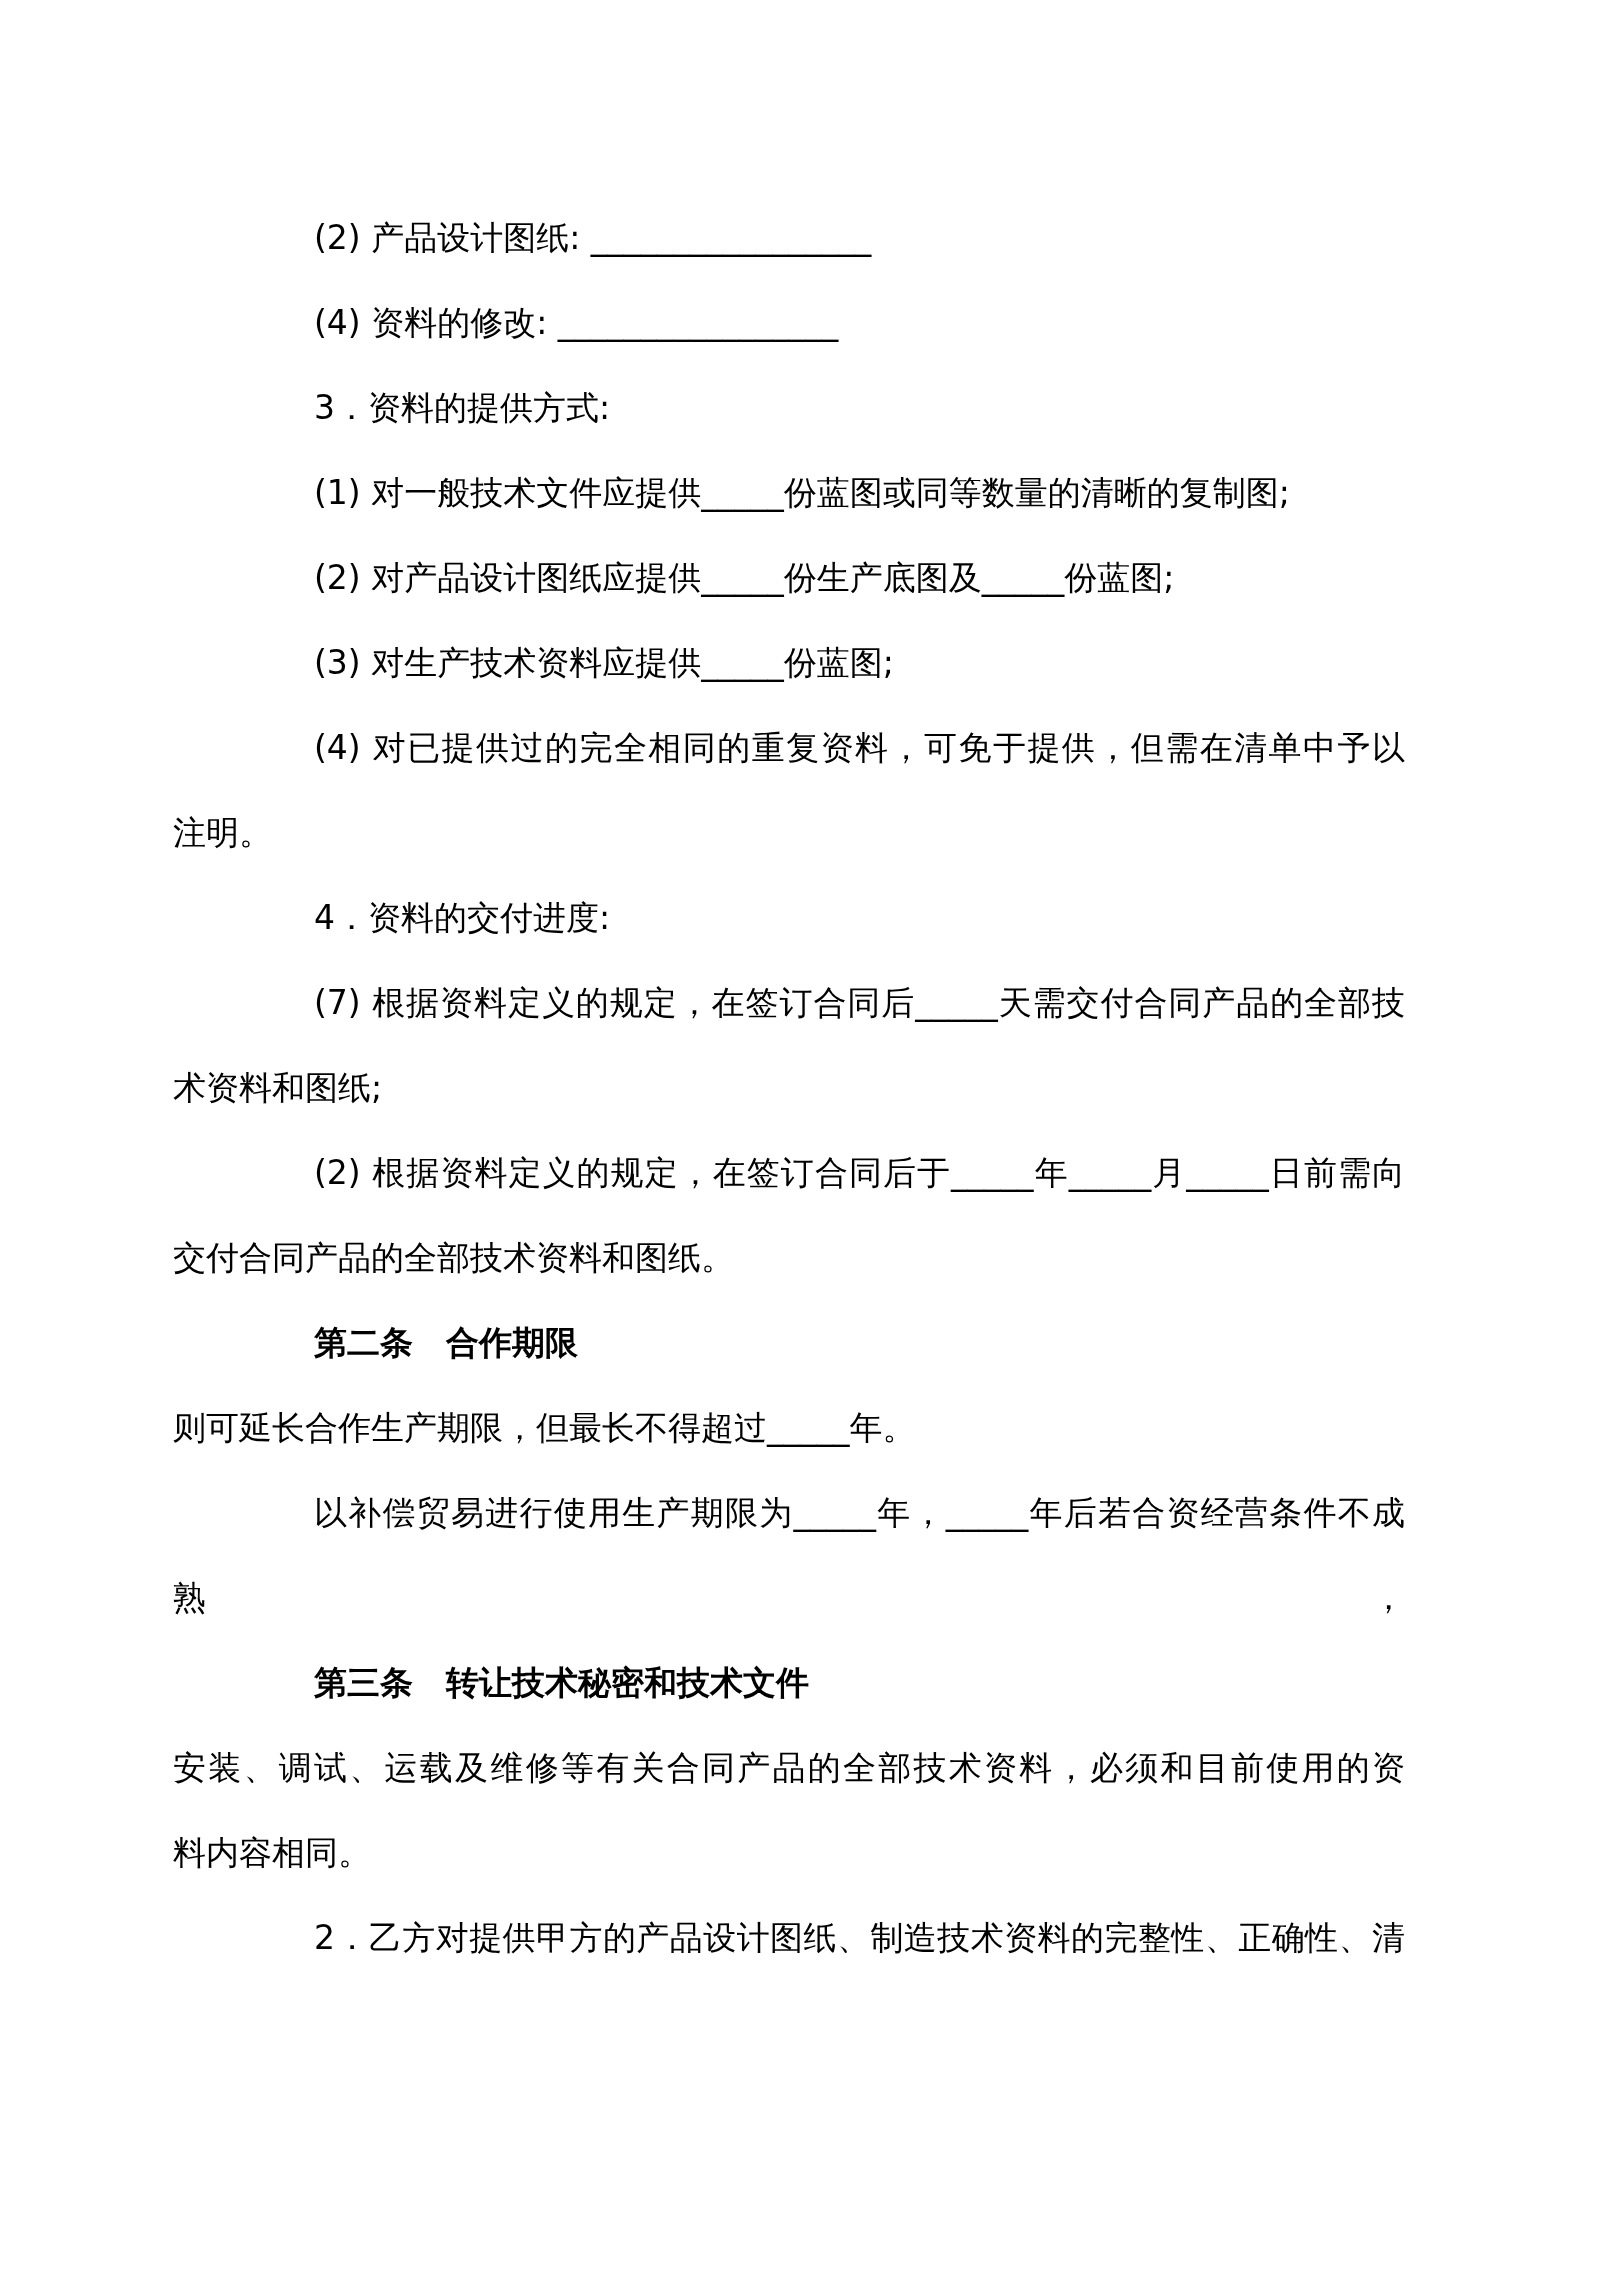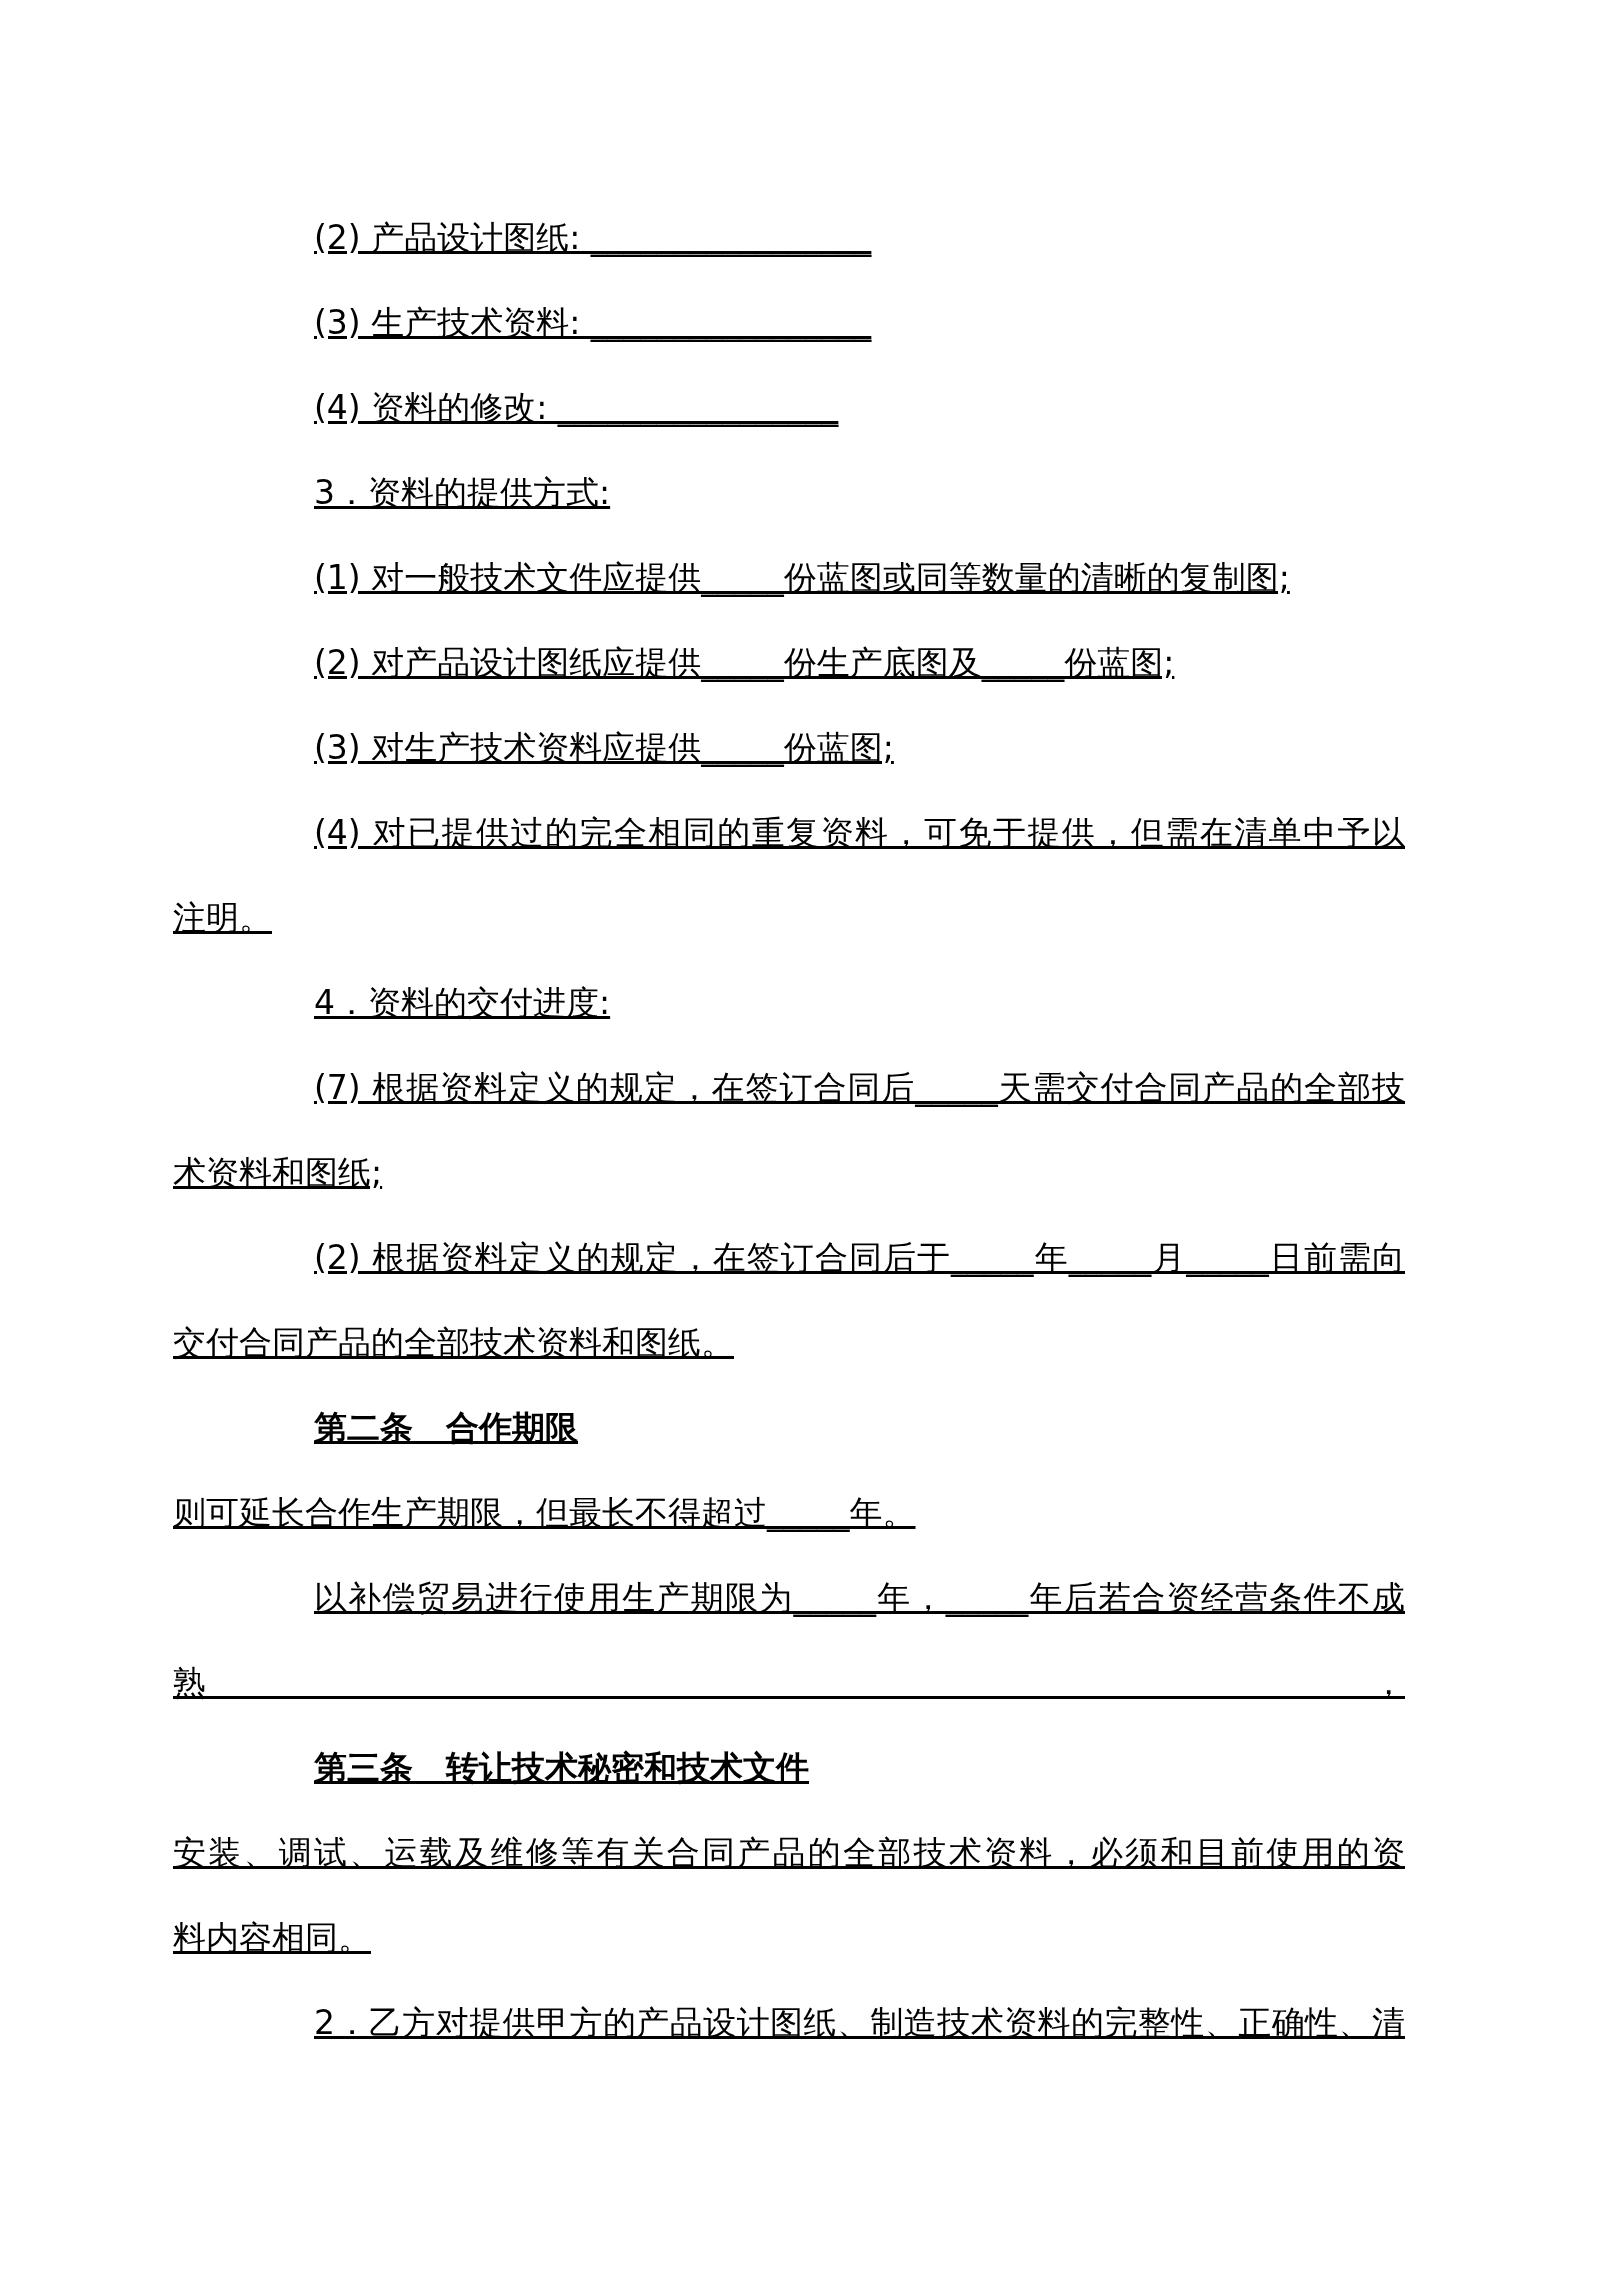--- a/index.html
+++ b/index.html
@@ -12,41 +12,39 @@
     height: 2294px;
     overflow: hidden;
     font-family: "DejaVu Sans", sans-serif;
   }
   .page {
     box-sizing: border-box;
     width: 1623px;
     height: 1878px;
     padding: 195px 218px 0 173px;
     background: #ffffff;
-    text-decoration: underline;
   }
   .line {
     margin: 0;
     padding: 0;
     font-size: 33px;
     line-height: 85px;
     color: #000000;
     text-align: justify;
     letter-spacing: 0;
   }
   .indent { text-indent: 141px; }
   .full   { text-align-last: justify; }
   .bold   { font-weight: bold; }
 </style>
 </head>
 <body>
 
 <div class="page">
   <p class="line indent">(2) 产品设计图纸: _________________</p>
-  <p class="line indent">(3) 生产技术资料: _________________</p>
   <p class="line indent">(4) 资料的修改: _________________</p>
   <p class="line indent">3．资料的提供方式:</p>
   <p class="line indent">(1) 对一般技术文件应提供_____份蓝图或同等数量的清晰的复制图;</p>
   <p class="line indent">(2) 对产品设计图纸应提供_____份生产底图及_____份蓝图;</p>
   <p class="line indent">(3) 对生产技术资料应提供_____份蓝图;</p>
   <p class="line indent full">(4) 对已提供过的完全相同的重复资料，可免于提供，但需在清单中予以</p>
   <p class="line">注明。</p>
   <p class="line indent">4．资料的交付进度:</p>
   <p class="line indent full">(7) 根据资料定义的规定，在签订合同后_____天需交付合同产品的全部技</p>
   <p class="line">术资料和图纸;</p>

